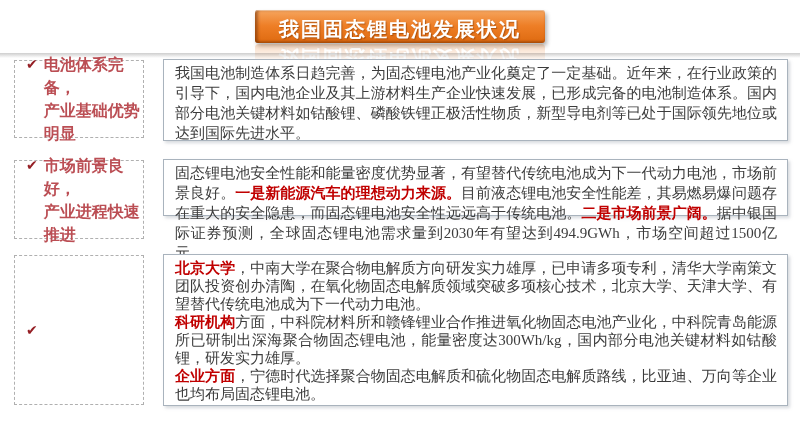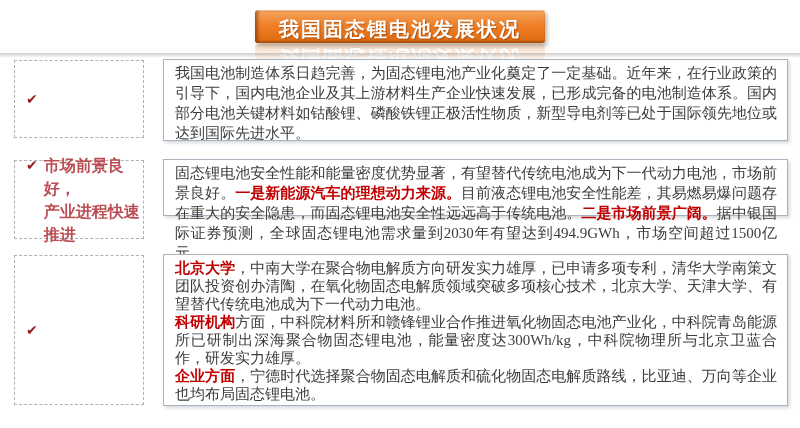--- a/index.html
+++ b/index.html
@@ -84,20 +84,21 @@
     <span class="banner-title">我国固态锂电池发展状况</span>
   </div>
   <div class="banner reflection" aria-hidden="true">
     <span class="banner-title">我国固态锂电池发展状况</span>
   </div>
   <div class="top-shade"></div>
 
   <div class="label-box pos-l0">
     <div class="label-inner">
       <span class="check">✔</span>
+      <span class="label-text">电池体系完备，<br>产业基础优势<br>明显</span>
     </div>
   </div>
   <div class="content-box pos-r0">
     <p class="content-text"><span>我国电池制造体系日趋完善，为固态锂电池产业化奠定了一定基础。近年来，在行业政策的引导下，国内电池企业及其上游材料生产企业快速发展，已形成完备的电池制造体系。国内部分电池关键材料如钴酸锂、磷酸铁锂正极活性物质，新型导电剂等已处于国际领先地位或达到国际先进水平。</span></p>
   </div>
 
   <div class="label-box pos-l1">
     <div class="label-inner">
       <span class="check">✔</span>
       <span class="label-text">市场前景良好，<br>产业进程快速<br>推进</span>
@@ -106,16 +107,16 @@
   <div class="content-box pos-r1">
     <p class="content-text"><span>固态锂电池安全性能和能量密度优势显著，有望替代传统电池成为下一代动力电池，市场前景良好。</span><span class="rb">一是新能源汽车的理想动力来源。</span><span>目前液态锂电池安全性能差，其易燃易爆问题存在重大的安全隐患，而固态锂电池安全性远远高于传统电池。</span><span class="rb">二是市场前景广阔。</span><span>据中银国际证券预测，全球固态锂电池需求量到2030年有望达到494.9GWh，市场空间超过1500亿元。</span></p>
   </div>
 
   <div class="label-box pos-l2">
     <div class="label-inner">
       <span class="check">✔</span>
     </div>
   </div>
   <div class="content-box pos-r2">
-    <p class="content-text"><span class="rb">北京大学</span><span>，中南大学在聚合物电解质方向研发实力雄厚，已申请多项专利，清华大学南策文团队投资创办清陶，在氧化物固态电解质领域突破多项核心技术，北京大学、天津大学、有望替代传统电池成为下一代动力电池。</span><br><span class="rb">科研机构</span><span>方面，中科院材料所和赣锋锂业合作推进氧化物固态电池产业化，中科院青岛能源所已研制出深海聚合物固态锂电池，能量密度达300Wh/kg，中科院物理所与北京卫蓝合作，研发实力雄厚。</span><br><span class="rb">企业方面</span><span>，宁德时代选择聚合物固态电解质和硫化物固态电解质路线，比亚迪、万向等企业也均布局固态锂电池。</span></p>
+    <p class="content-text"><span class="rb">北京大学</span><span>，中南大学在聚合物电解质方向研发实力雄厚，已申请多项专利，清华大学南策文团队投资创办清陶，在氧化物固态电解质领域突破多项核心技术，北京大学、天津大学、有望替代传统电池成为下一代动力电池。</span><br><span class="rb">科研机构</span><span>方面，中科院材料所和赣锋锂业合作推进氧化物固态电池产业化，中科院青岛能源所已研制出深海聚合物固态锂电池，能量密度达300Wh/kg，国内部分电池关键材料如钴酸锂，研发实力雄厚。</span><br><span class="rb">企业方面</span><span>，宁德时代选择聚合物固态电解质和硫化物固态电解质路线，比亚迪、万向等企业也均布局固态锂电池。</span></p>
   </div>
 
 </div>
 
 </body></html>

